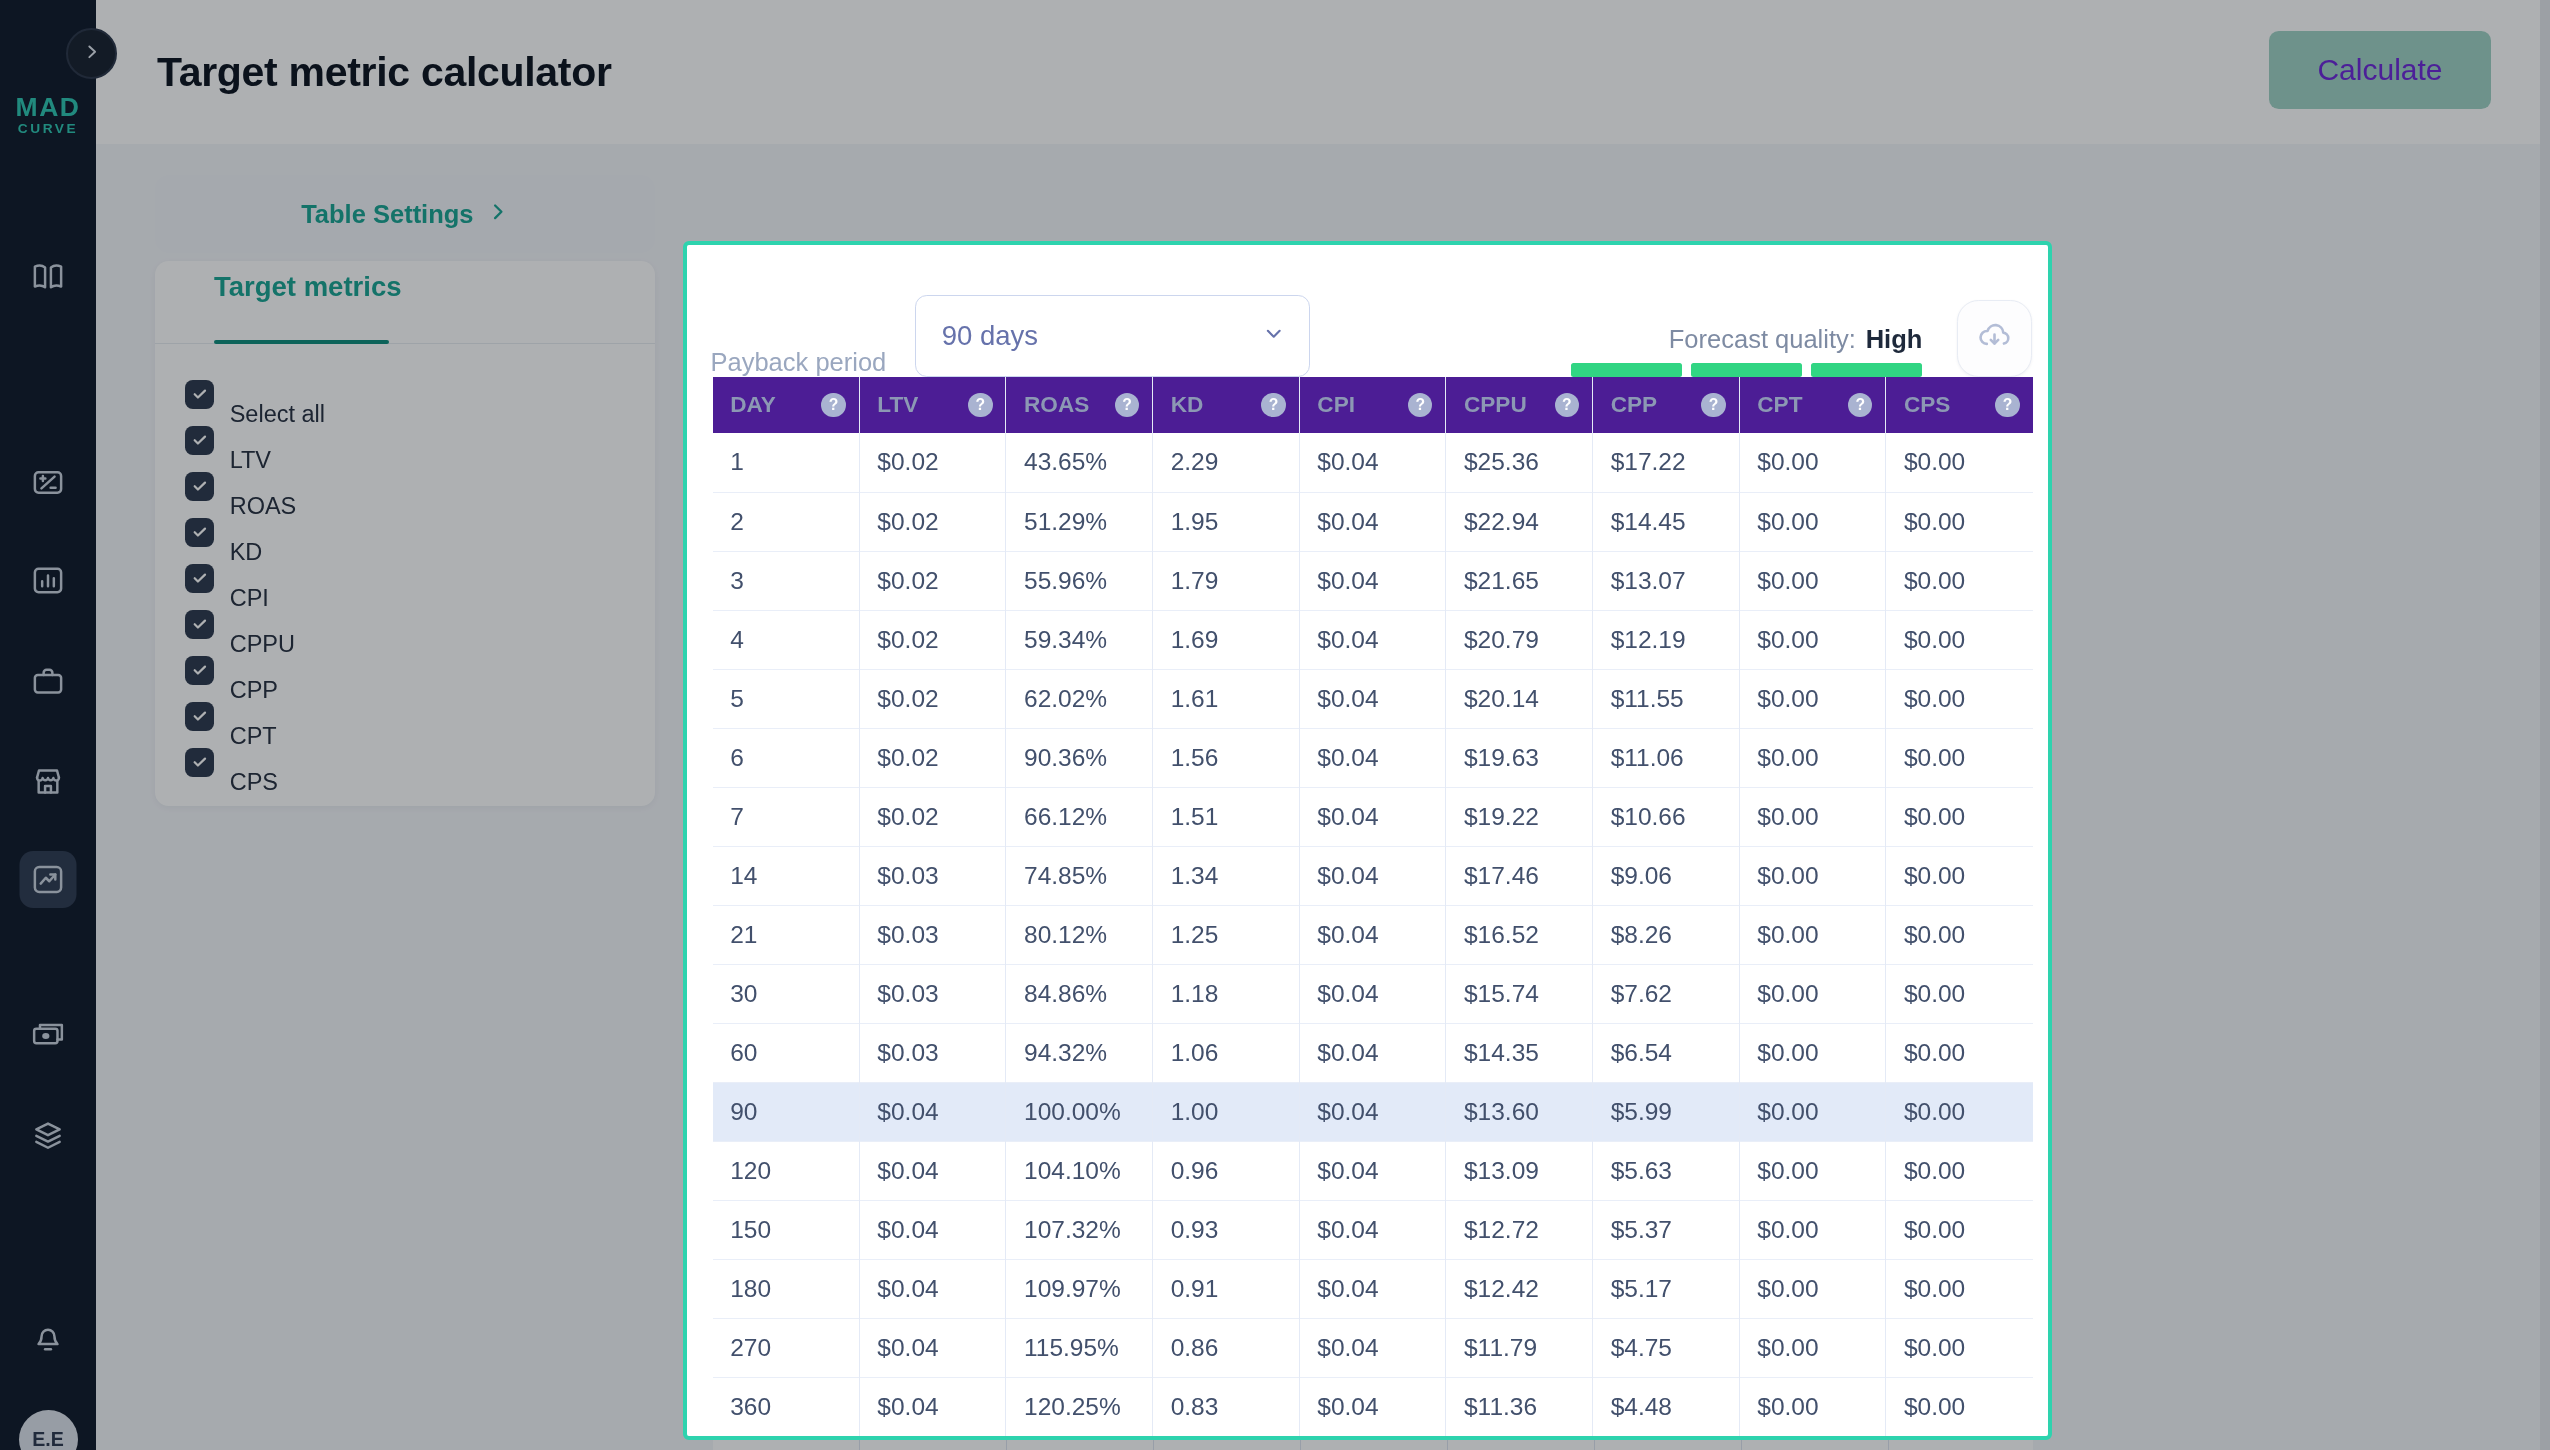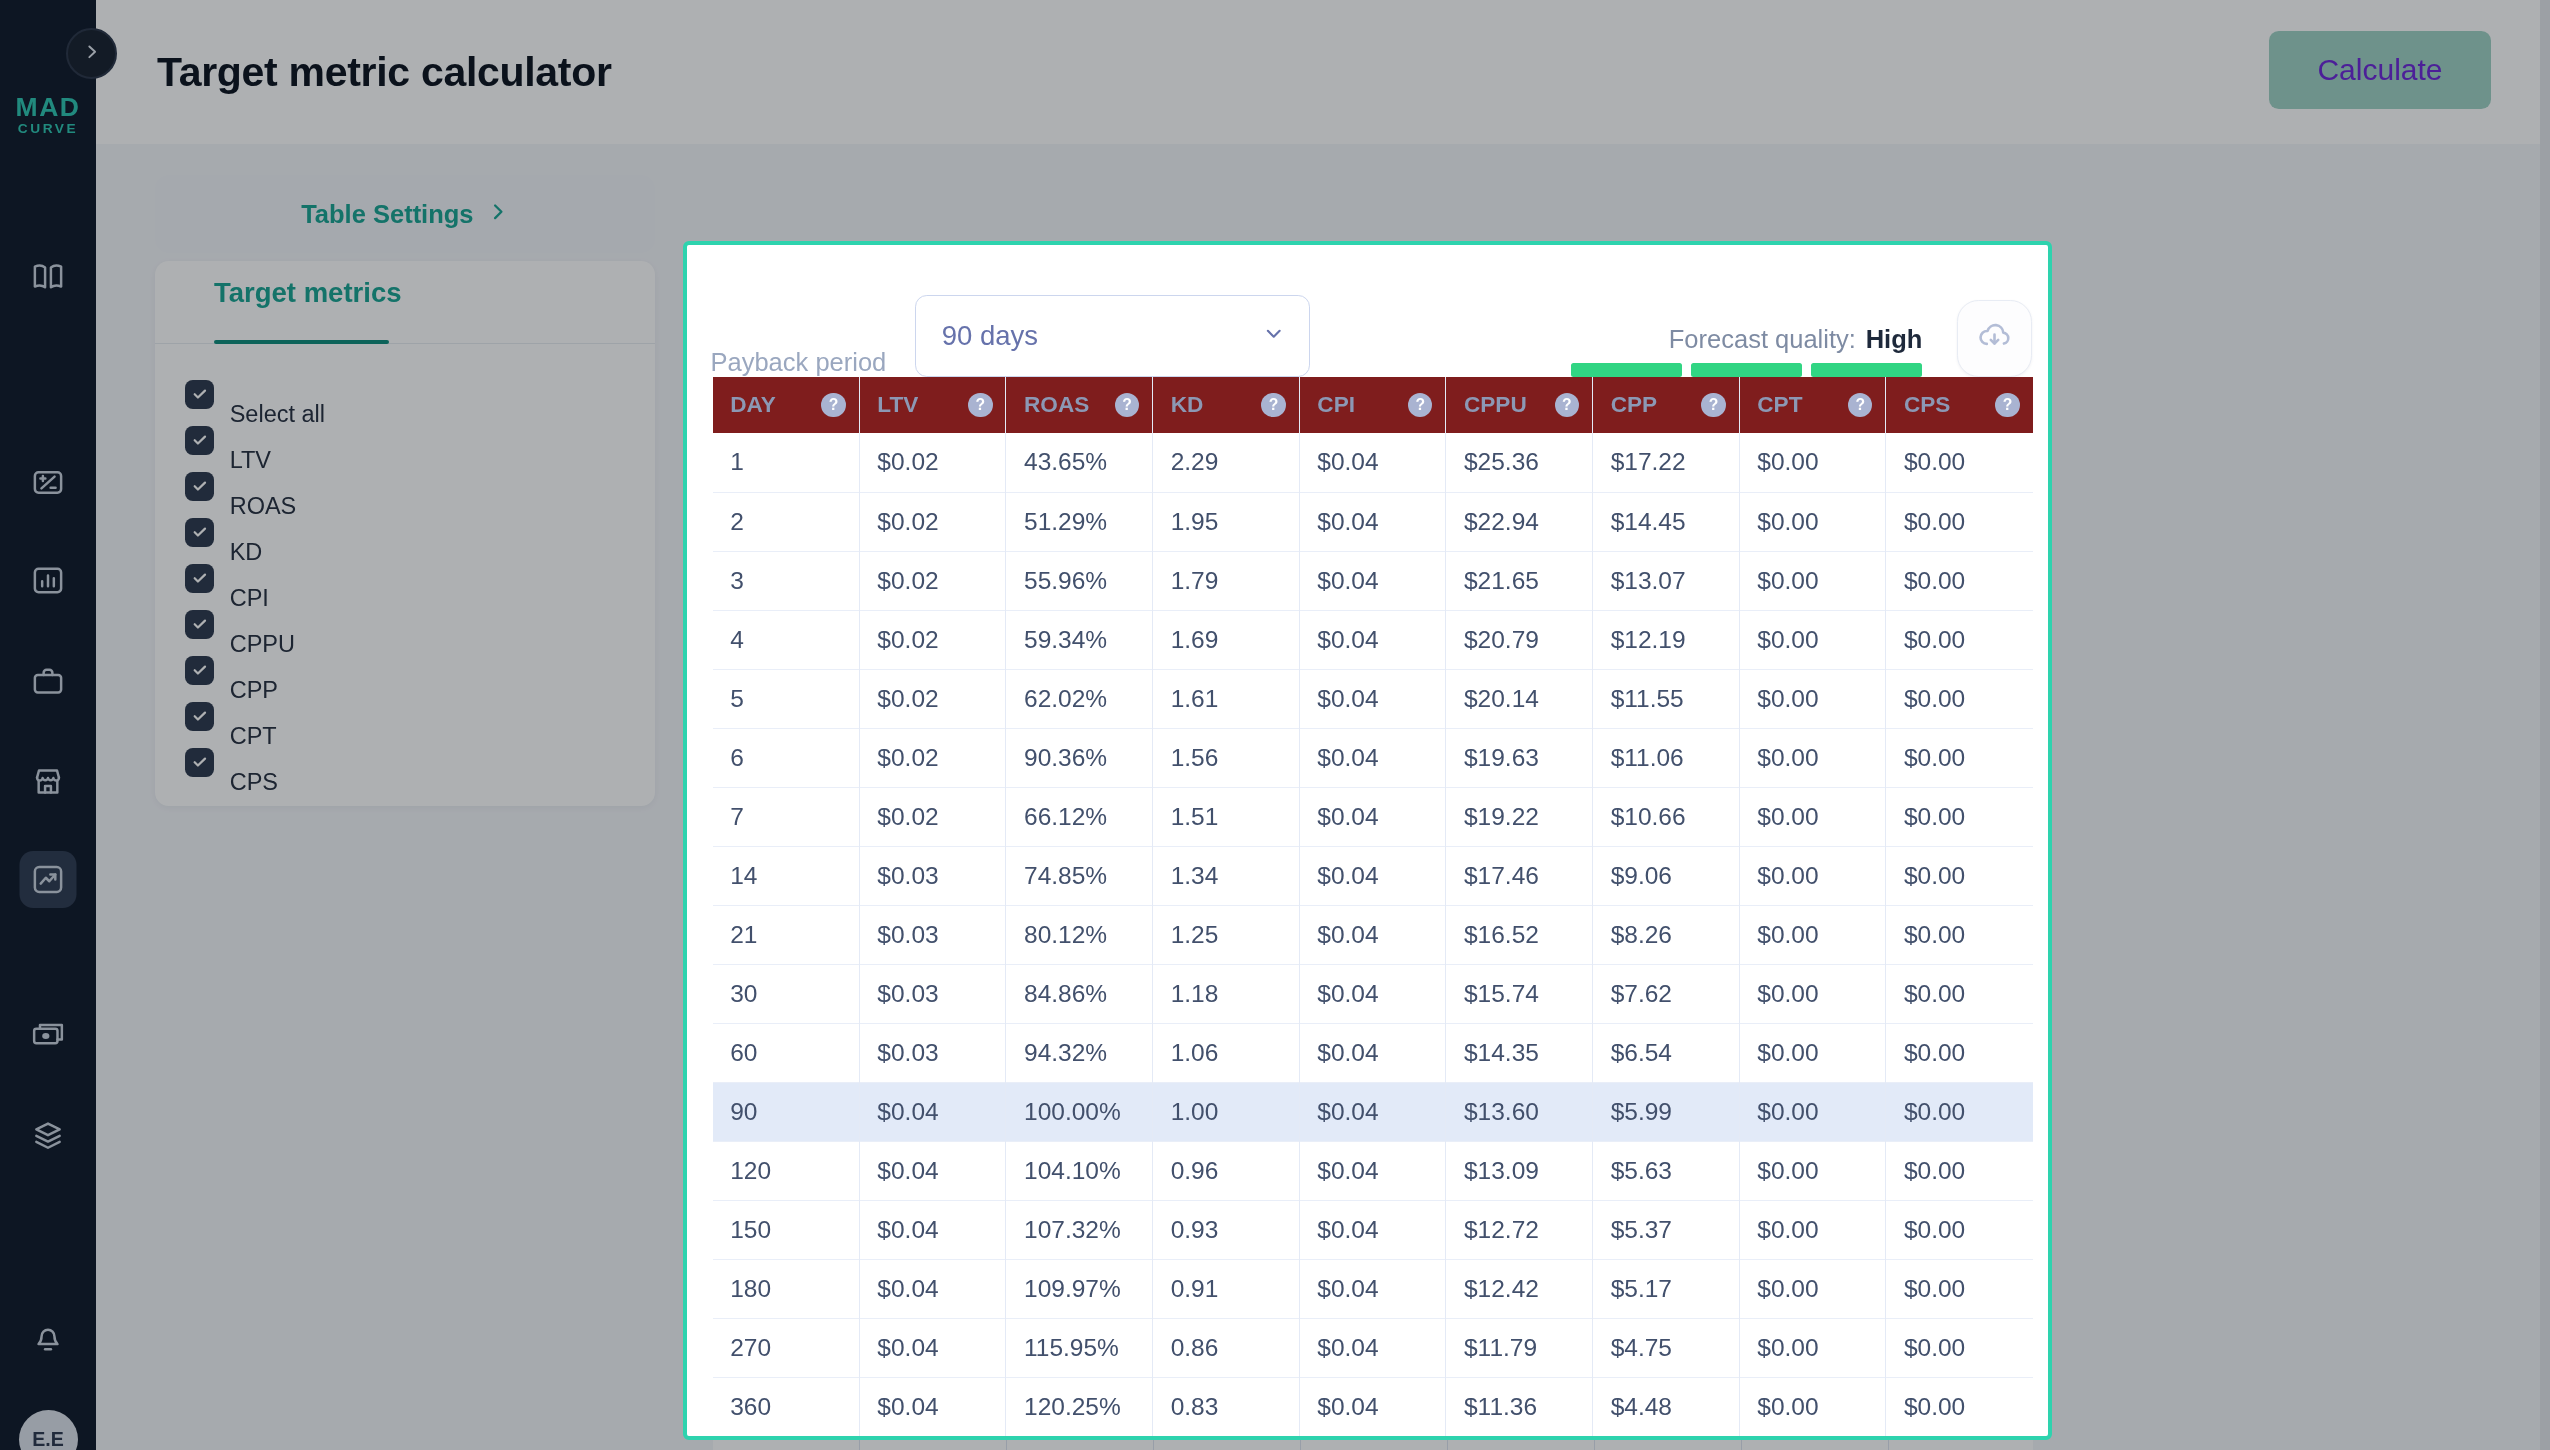--- a/index.html
+++ b/index.html
@@ -32,21 +32,21 @@
   .calc-btn { position:absolute; right:59px; top:31px; width:222px; height:78px; border:none;
     border-radius:9.8px; background:var(--calculate-bg,#a0d2c5); color:#6d28d9; font-size:30px; font-weight:500;
     font-family:inherit; }
 
   
   .settings-strip { position:absolute; left:155px; top:175px; width:500px; height:78px; border-radius:13.7px;
     background:#f2f5f9; display:flex; align-items:center; justify-content:center; gap:13.7px; z-index:2; }
   .settings-strip .lbl { color:var(--accent,#1aa493); font-size:25.5px; font-weight:600; }
   .metrics-card { position:absolute; left:155px; top:261px; width:500px; height:545px; border-radius:13.7px;
     background:#ffffff; box-shadow:0 2px 7.8px rgba(20,30,60,.05); z-index:2; }
-  .metrics-title { position:absolute; left:59px; top:16px; font-size:27.5px; font-weight:600; color:var(--accent,#1aa493);text-align:right; }
+  .metrics-title { position:absolute; left:59px; top:10px; font-size:27.5px; font-weight:600; color:var(--accent,#1aa493);text-align:right; }
   .metrics-underline-track { position:absolute; left:0; right:0; top:82px; height:1px; background:#e8ecf1; }
   .metrics-underline { position:absolute; left:59px; top:79px; width:175px; height:3.9px; border-radius:2.9px;
     background:var(--accent-strong,#0f8d7d); }
   .cb-list { position:absolute; left:30px; top:110px; right:19.6px; }
   .cb-row { display:flex; align-items:center; gap:15.7px; height:46px; cursor:pointer; }
   .cb-box { width:29px; height:29px; border-radius:7.8px; background:#2e3a4e; display:flex; align-items:center; justify-content:center; }
   .cb-box svg { width:17.7px; height:17.7px; }
   .cb-label { font-size:23.5px; font-weight:500; color:#273040;margin-top:41px; }
 
   
@@ -62,21 +62,21 @@
   .forecast-text { display:flex; justify-content:flex-end; align-items:baseline; gap:9.8px; margin-bottom:9.8px; }
   .fq-label { font-size:25.5px; color:#7e8ba3; }
   .fq-value { font-size:25.5px; font-weight:700; color:#1e293b; }
   .quality-bars { display:flex; gap:8.8px; }
   .qbar { flex:1; height:13.7px; border-radius:2.5px; background:var(--quality-green,#31d583); }
   .dl-btn { width:75px; height:77px; border-radius:21.6px; border:1.5px solid #e8ecf4; background:#fdfdfe;
     display:flex; align-items:center; justify-content:center; box-shadow:0 1px 2.9px rgba(30,40,70,.06); cursor:pointer; }
 
   
   table.metrics { border-collapse:collapse; table-layout:fixed; width:1320px; margin-left:25.5px; }
-  table.metrics th { height:56px; background:#7f1d1d; padding:0 12.8px 0 17.7px; font-size:22.6px; font-weight:600;
+  table.metrics th { height:56px; background:#4c1d95; padding:0 12.8px 0 17.7px; font-size:22.6px; font-weight:600;
     color:#8c98b4; text-align:center; }
   table.metrics th:not(:last-child), table.metrics td:not(:last-child) { border-right:1px solid #e4eaf6; }
   .hd { display:flex; align-items:center; justify-content:space-between; }
   .hd-help { width:24.5px; height:24.5px; border-radius:50%; background:#a9b3d1; color:#fff; font-size:15.7px;
     font-weight:700; display:flex; align-items:center; justify-content:center; cursor:pointer; }
   table.metrics td { height:59px; padding-left:17.7px; font-size:24.5px; color:#42506c; background:#fff; }
   table.metrics tbody tr + tr td { border-top:1px solid #e9eef8; }
   table.metrics tbody tr.highlight td { background:var(--row-highlight,#e2eaf8); }
 
   

